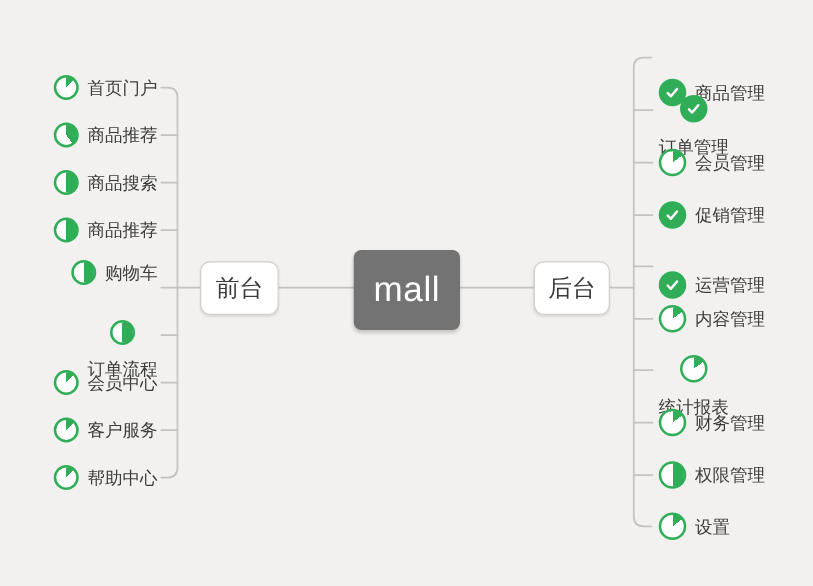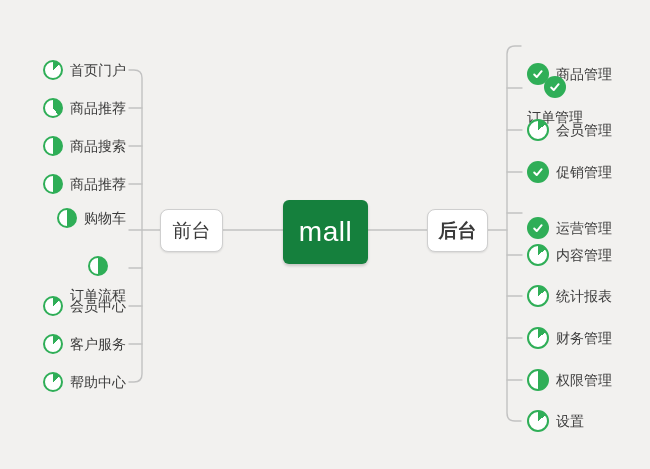--- a/index.html
+++ b/index.html
@@ -11,31 +11,31 @@
   }
   #stage{position:relative;width:650px;height:469px;}
   #wires{position:absolute;left:0;top:0;}
 
   .node{
     position:absolute;display:flex;align-items:center;justify-content:center;
     box-sizing:border-box;cursor:default;
   }
   #root-node{
     left:283px;top:200px;width:85px;height:64px;
-    background:#15803d;border-radius:6px;color:#ffffff;
+    background:#737373;border-radius:6px;color:#ffffff;
     font-size:28px;letter-spacing:.5px;
     box-shadow:0 2px 3px rgba(0,0,0,.18);
   }
   .branch-node{
     background:#ffffff;border:1px solid #cfcfcf;border-radius:8px;
     color:#3a3a3a;font-size:19px;
     box-shadow:0 1px 2px rgba(0,0,0,.10);
   }
   #front-node{left:160px;top:209px;width:63px;height:43px;}
-  #back-node{left:427px;top:209px;width:61px;height:43px;font-weight:bold;}
+  #back-node{left:427px;top:209px;width:61px;height:43px;}
 
   .item-row{
     position:absolute;height:24px;display:flex;align-items:center;gap:7px;
   }
   .item-row.front{right:524px;}   
   .item-row.back{left:527px;}
   .item-label{
     font-size:14px;color:#3c3c3c;white-space:nowrap;line-height:24px;
   }
   .icon{
@@ -141,21 +141,21 @@
         <svg viewBox="0 0 24 24">
           <path d="M5.5 12.8l4.3 4.4 8.4-10" fill="none" stroke="#fff" stroke-width="3.4" stroke-linecap="round" stroke-linejoin="round"></path>
         </svg>
       </span>
       <span class="item-label">运营管理</span>
     </div>
     <div class="item-row back" style="top: 243px;">
       <span class="icon pie" style="background: conic-gradient(rgb(47, 174, 87) 0.15turn, rgb(255, 255, 255) 0deg);"></span>
       <span class="item-label">内容管理</span>
     </div>
-    <div class="item-row back" style="top: 284px;">
+    <div class="item-row back" style="top: 284px; flex-direction: column;">
       <span class="icon pie" style="background: conic-gradient(rgb(47, 174, 87) 0.15turn, rgb(255, 255, 255) 0deg);"></span>
       <span class="item-label">统计报表</span>
     </div>
     <div class="item-row back" style="top: 326px;">
       <span class="icon pie" style="background: conic-gradient(rgb(47, 174, 87) 0.15turn, rgb(255, 255, 255) 0deg);"></span>
       <span class="item-label">财务管理</span>
     </div>
     <div class="item-row back" style="top: 368px;">
       <span class="icon pie" style="background: conic-gradient(rgb(47, 174, 87) 0.5turn, rgb(255, 255, 255) 0deg);"></span>
       <span class="item-label">权限管理</span>

